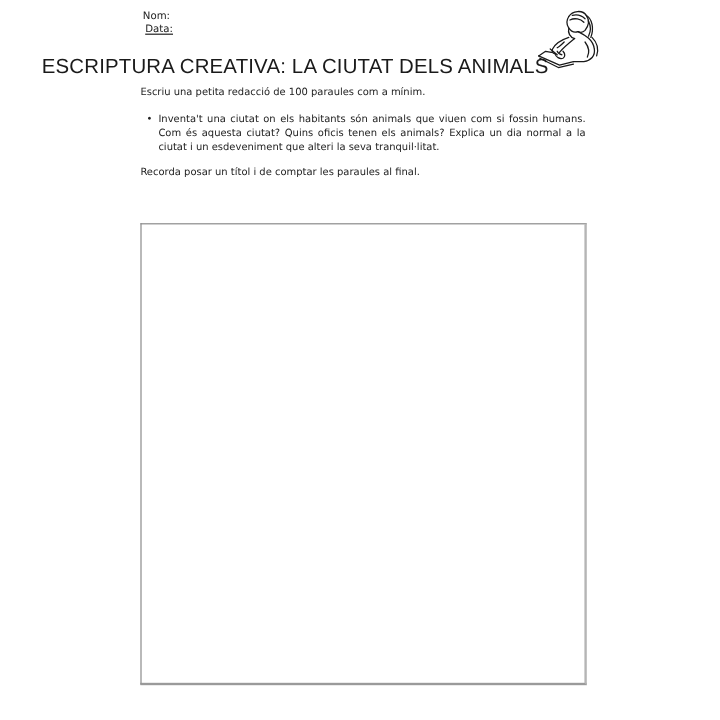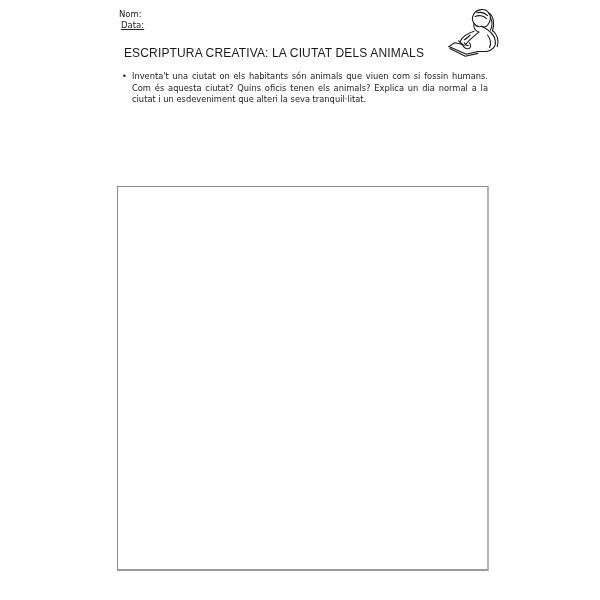--- a/index.html
+++ b/index.html
@@ -37,24 +37,23 @@
       width: 58px;
       height: 62px;
     }
     .title {
       position: absolute;
       left: 0;
       width: 492px;
       top: 46px;
       text-align: center;
       font-family: "Liberation Sans", sans-serif;
-      font-size: 12px;
+      font-size: 17px;
       letter-spacing: 0.15px;
       color: #1a1a1a;
-      padding-left: 28px;
     }
     .content {
       position: absolute;
       left: 117px;
       width: 371px;
       top: 71px;
       font-size: 8.3px;
       line-height: 11.5px;
       color: #222;
     }
@@ -127,21 +126,23 @@
 
     <path d="M4 44 L22 52 L34 49"></path>
     <path d="M4 44 L10 40 L15 41"></path>
     <path d="M5 46 L21 54 L34 51"></path>
   </svg>
 </div>
 
 <div class="title">ESCRIPTURA CREATIVA: LA CIUTAT DELS ANIMALS</div>
 
 <div class="content">
+  <p class="intro">Escriu una petita redacció de 100 paraules com a mínim.</p>
   <ul>
     <li>
       <span class="bullet">•</span>
       <span>Inventa't una ciutat on els habitants són animals que viuen com si fossin humans. Com és aquesta ciutat? Quins oficis tenen els animals? Explica un dia normal a la ciutat i un esdeveniment que alteri la seva tranquil·litat.</span>
     </li>
   </ul>
+  <p>Recorda posar un títol i de comptar les paraules al final.</p>
 </div>
 
 <div class="writing-box"></div>
 
 </body></html>

